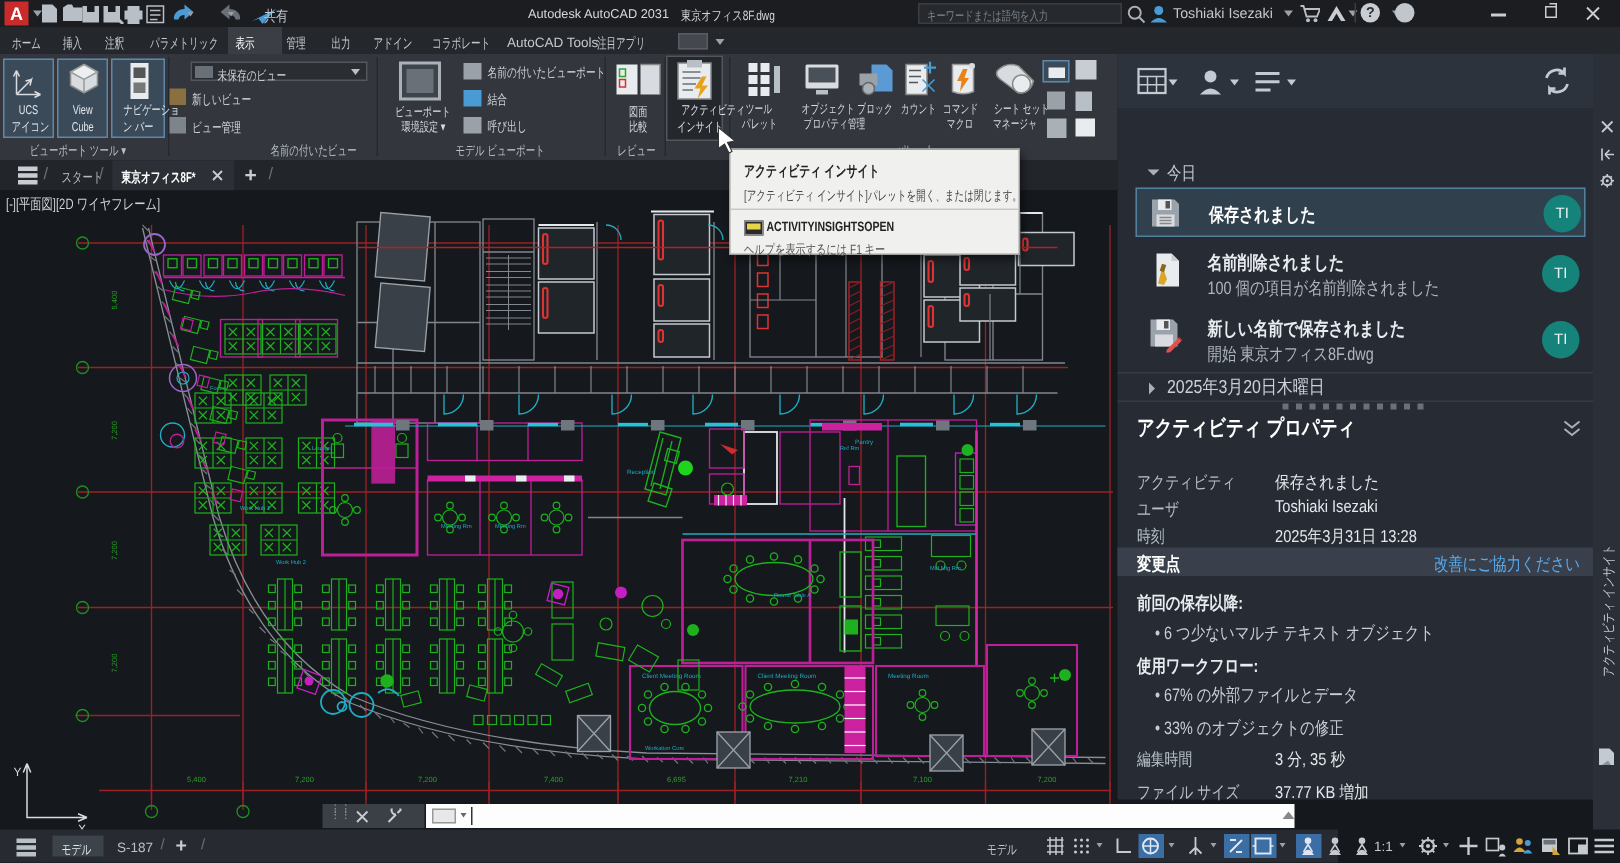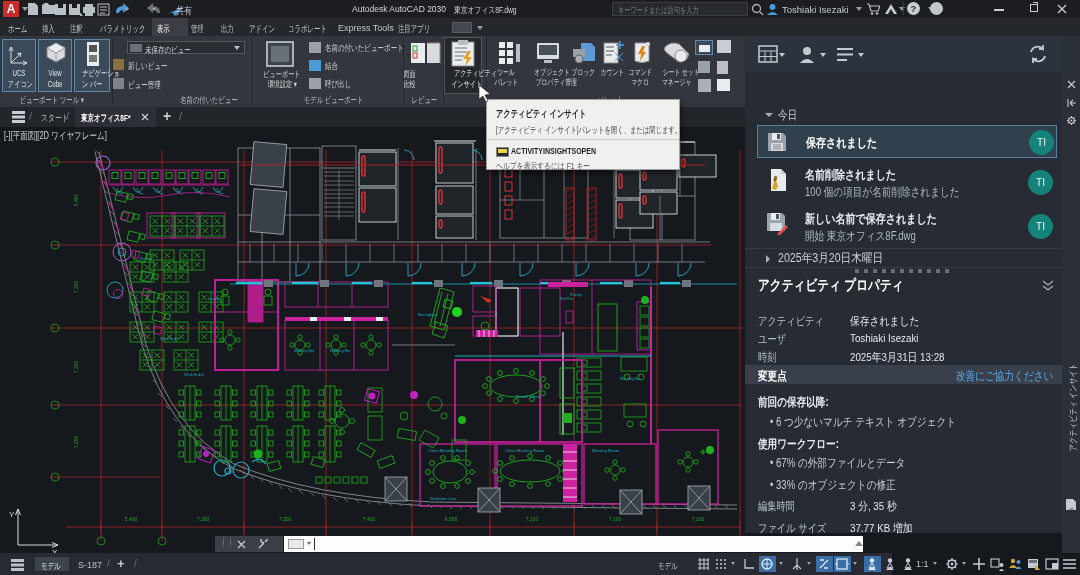--- a/index.html
+++ b/index.html
@@ -21,21 +21,21 @@
 <rect x="70" y="2" width="11" height="11" fill="none" stroke="#b9bfc6"></rect>
         <path d="M72 5 h7 M72 8 h7 M72 11 h5" stroke="#b9bfc6" fill="none"></path>
 </g>
 <path d="M88 11 a7 6 0 0 1 7 -7 l0 -3 6 5 -6 5 0 -3 a4 3.5 0 0 0 -4 3 z" fill="#4a9ad4"></path>
 <path d="M118 11 a7 6 0 0 0 -7 -7 l0 -3 -6 5 6 5 0 -3 a4 3.5 0 0 1 4 3 z" fill="#6a7077" transform="translate(14,0)"></path>
 <path d="M140 12 l16 -8 -9 10 -2.5 -3.5 z" fill="#4a9ad4"></path>
 </svg>
 <div class="abs" style="left:125px;top:8px;border-left:2.5px solid transparent;border-right:2.5px solid transparent;border-top:3px solid #9aa1a8"></div>
 <div class="abs" style="left:152px;top:8px;border-left:2.5px solid transparent;border-right:2.5px solid transparent;border-top:3px solid #9aa1a8"></div>
 <div class="abs" style="left:176px;top:4px;font-size:10px;color:#c2c8ce;font-weight:normal;transform:scaleX(0.8);transform-origin:0 0;white-space:nowrap;">共有</div>
-<div class="abs" style="left:352px;top:4px;font-size:8.5px;color:#d4d8dc">Autodesk AutoCAD 2030</div>
+<div class="abs" style="left:352px;top:4px;font-size:8.5px;color:#d4d8dc">Autodesk AutoCAD 2031</div>
 <div class="abs" style="left:454px;top:4px;font-size:9px;color:#d4d8dc;font-weight:normal;transform:scaleX(0.75);transform-origin:0 0;white-space:nowrap;">東京オフィス8F.dwg</div>
 <div class="abs" style="left:612px;top:2px;width:136px;height:14px;background:#26292d;border:1px solid #3a3e43"></div>
 <div class="abs" style="left:618px;top:5px;font-size:8.5px;color:#7d848b;font-weight:normal;transform:scaleX(0.72);transform-origin:0 0;white-space:nowrap;">キーワードまたは語句を入力</div>
 <svg class="abs" style="left:751px;top:3px" width="13" height="13">
       <circle cx="5.5" cy="5.5" r="4" fill="none" stroke="#aab0b7" stroke-width="1.3"></circle>
       <path d="M8.5 8.5 l3.5 3.5" stroke="#aab0b7" stroke-width="1.3"></path>
     </svg>
 <svg class="abs" style="left:766px;top:3px" width="13" height="13">
       <circle cx="6.5" cy="4" r="3" fill="#4a9ad4"></circle>
       <path d="M1 12 q5.5 -6 11 0 z" fill="#4a9ad4"></path>
@@ -67,21 +67,21 @@
 <div class="abs" style="left:8px;top:5px;font-size:9.5px;color:#c4cad0;font-weight:normal;transform:scaleX(0.67);transform-origin:0 0;white-space:nowrap;">ホーム</div>
 <div class="abs" style="left:42px;top:5px;font-size:9.5px;color:#c4cad0;font-weight:normal;transform:scaleX(0.67);transform-origin:0 0;white-space:nowrap;">挿入</div>
 <div class="abs" style="left:70px;top:5px;font-size:9.5px;color:#c4cad0;font-weight:normal;transform:scaleX(0.67);transform-origin:0 0;white-space:nowrap;">注釈</div>
 <div class="abs" style="left:100px;top:5px;font-size:9.5px;color:#c4cad0;font-weight:normal;transform:scaleX(0.67);transform-origin:0 0;white-space:nowrap;">パラメトリック</div>
 <div class="abs" style="left:157px;top:5px;font-size:9.5px;color:#ffffff;font-weight:normal;transform:scaleX(0.67);transform-origin:0 0;white-space:nowrap;">表示</div>
 <div class="abs" style="left:191px;top:5px;font-size:9.5px;color:#c4cad0;font-weight:normal;transform:scaleX(0.67);transform-origin:0 0;white-space:nowrap;">管理</div>
 <div class="abs" style="left:221px;top:5px;font-size:9.5px;color:#c4cad0;font-weight:normal;transform:scaleX(0.67);transform-origin:0 0;white-space:nowrap;">出力</div>
 <div class="abs" style="left:249px;top:5px;font-size:9.5px;color:#c4cad0;font-weight:normal;transform:scaleX(0.67);transform-origin:0 0;white-space:nowrap;">アドイン</div>
 <div class="abs" style="left:288px;top:5px;font-size:9.5px;color:#c4cad0;font-weight:normal;transform:scaleX(0.67);transform-origin:0 0;white-space:nowrap;">コラボレート</div>
 <div class="abs" style="left:398px;top:5px;font-size:9.5px;color:#c4cad0;font-weight:normal;transform:scaleX(0.67);transform-origin:0 0;white-space:nowrap;">注目アプリ</div>
-<div class="abs" style="left:338px;top:5px;font-size:9px;color:#c4cad0">Express Tools</div>
+<div class="abs" style="left:338px;top:5px;font-size:9px;color:#c4cad0">AutoCAD Tools</div>
 <div class="abs" style="left:452px;top:4px;width:20px;height:11px;background:#44484e;border:1px solid #595d63"></div>
 <div class="abs" style="left:477px;top:8px;border-left:3px solid transparent;border-right:3px solid transparent;border-top:4px solid #9aa1a8"></div>
 </div>
 <div class="abs" style="left:0;top:36px;width:745px;height:71px;background:#33373d">
 <div class="abs" style="left:112px;top:2px;width:1px;height:66px;background:#26292e"></div>
 <div class="abs" style="left:251px;top:2px;width:1px;height:66px;background:#26292e"></div>
 <div class="abs" style="left:403px;top:2px;width:1px;height:66px;background:#26292e"></div>
 <div class="abs" style="left:443px;top:2px;width:1px;height:66px;background:#26292e"></div>
 <div class="abs" style="left:486px;top:2px;width:1px;height:66px;background:#26292e"></div>
 <div class="abs" style="left:-18px;top:58px;width:140px;text-align:center;font-size:9px;color:#b9bfc6"><span style="display:inline-block;transform:scaleX(0.7);transform-origin:50% 0;white-space:nowrap">ビューポート ツール ▾</span></div>
@@ -134,21 +134,21 @@
 <div class="abs" style="left:325px;top:24px;font-size:9px;color:#d0d4d9;font-weight:normal;transform:scaleX(0.72);transform-origin:0 0;white-space:nowrap;">結合</div>
 <div class="abs" style="left:309px;top:42px;width:12px;height:11px;background:#9aa1a8"></div>
 <div class="abs" style="left:325px;top:42px;font-size:9px;color:#d0d4d9;font-weight:normal;transform:scaleX(0.72);transform-origin:0 0;white-space:nowrap;">呼び出し</div>
 <svg width="34" height="28" style="position:absolute;left:409px;top:4px">
       <rect x="2" y="3" width="14" height="20" fill="#e8ecef"></rect>
       <rect x="4" y="6" width="4" height="5" fill="none" stroke="#2aa52a"></rect>
       <rect x="4" y="13" width="4" height="5" fill="none" stroke="#d53030"></rect>
       <rect x="18" y="3" width="13" height="20" fill="#d8dce0"></rect>
       <path d="M18 3 h13 v20" fill="none" stroke="#888"></path>
     </svg>
-<div class="abs" style="left:401px;top:33px;width:48px;font-size:8.5px;color:#d8dce0;line-height:10px"><span style="display:inline-block;transform:scaleX(0.72);transform-origin:50% 0">図面</span><br><span style="display:inline-block;transform:scaleX(0.72);transform-origin:50% 0">比較</span></div>
+<div class="abs" style="left:401px;top:33px;width:48px;text-align:center;font-size:8.5px;color:#d8dce0;line-height:10px"><span style="display:inline-block;transform:scaleX(0.72);transform-origin:50% 0">図面</span><br><span style="display:inline-block;transform:scaleX(0.72);transform-origin:50% 0">比較</span></div>
 <div class="abs" style="left:444px;top:1px;width:38px;height:57px;background:#24272c;border:1px solid #53575c">
 <svg width="34" height="28" style="position:absolute;left:3px;top:1px">
         <rect x="4" y="3" width="22" height="24" fill="#e8ecef" stroke="#888"></rect>
         <rect x="10" y="1" width="10" height="5" fill="#b9bfc6"></rect>
         <path d="M7 9 h12 M7 13 h12 M7 17 h9 M7 21 h7" stroke="#6a7077"></path>
         <path d="M20 12 l-5 8 h4 l-2 7 7 -9 h-4 l3 -6 z" fill="#e8a21a"></path>
       </svg>
 <div class="abs" style="left:0;top:30px;width:100%;text-align:center;font-size:8.5px;color:#e4e8ec;line-height:11px"><span style="display:inline-block;transform:scaleX(0.7);transform-origin:50% 0;white-space:nowrap">アクティビティ</span><br><span style="display:inline-block;transform:scaleX(0.7);transform-origin:50% 0;white-space:nowrap">インサイト</span></div>
     </div>
 <div class="abs" style="left:486px;top:0;width:259px;height:60px">

